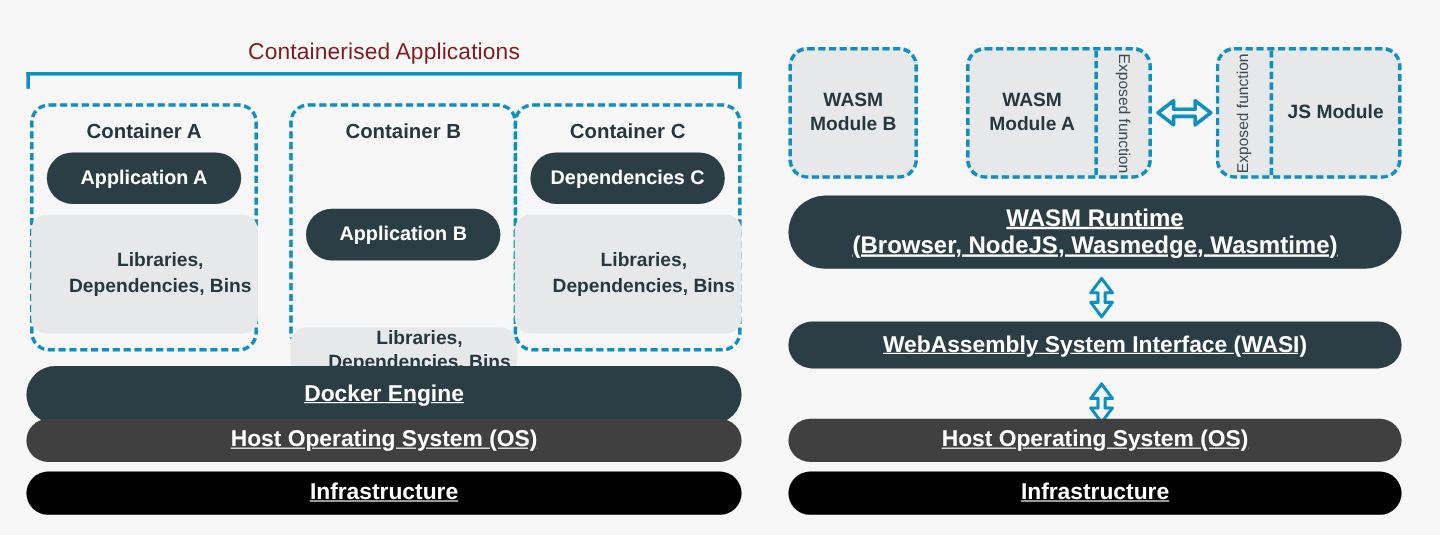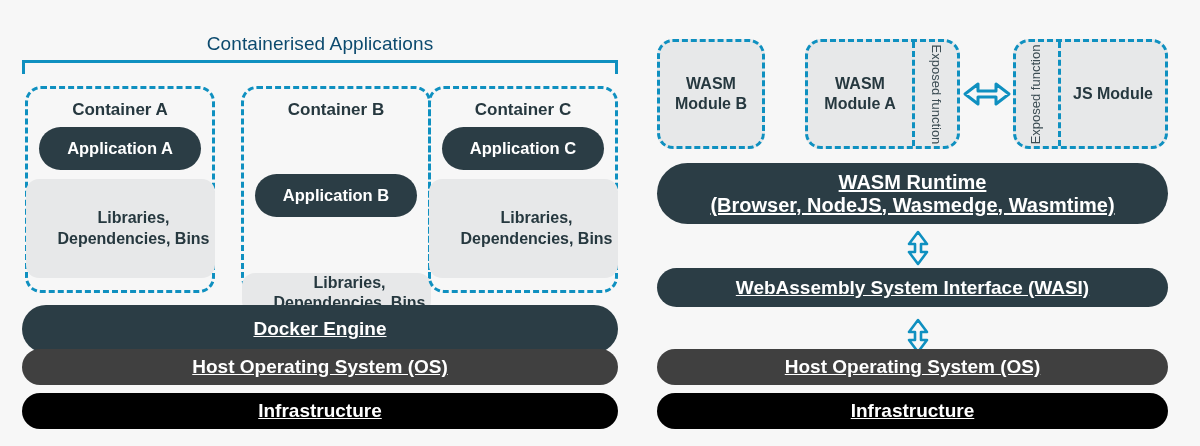--- a/index.html
+++ b/index.html
@@ -41,21 +41,21 @@
 
   
   .bracket-label {
     position: absolute;
     left: 20px;
     top: 33px;
     width: 600px;
     text-align: center;
     font-size: 19px;
     font-weight: normal;
-    color: #0c4a6e;
+    color: #7f1d1d;
     letter-spacing: .1px;
   }
   .bracket {
     position: absolute;
     left: 22px;
     top: 60px;
     width: 596px;
     height: 14px;
     border-top: 3px solid #0f90c0;
     border-left: 3px solid #0f90c0;
@@ -204,21 +204,21 @@
   </div>
 
   <div class="container-box" id="container-b">
     <div class="container-title">Container B</div>
     <div class="app-pill">Application B</div>
     <div class="libs-box">Libraries, Dependencies, Bins</div>
   </div>
 
   <div class="container-box" id="container-c">
     <div class="container-title">Container C</div>
-    <div class="app-pill">Application C</div>
+    <div class="app-pill">Dependencies C</div>
     <div class="libs-box">Libraries, Dependencies, Bins</div>
   </div>
 
   <div class="bar bar-dark" id="docker-engine">Docker Engine</div>
   <div class="bar bar-gray" id="left-host-os">Host Operating System (OS)</div>
   <div class="bar bar-gray2" id="left-infra">Infrastructure</div>
 
   <div class="mod-box" id="wasm-module-b">
     <div class="mod-label">WASM Module B</div>
   </div>

